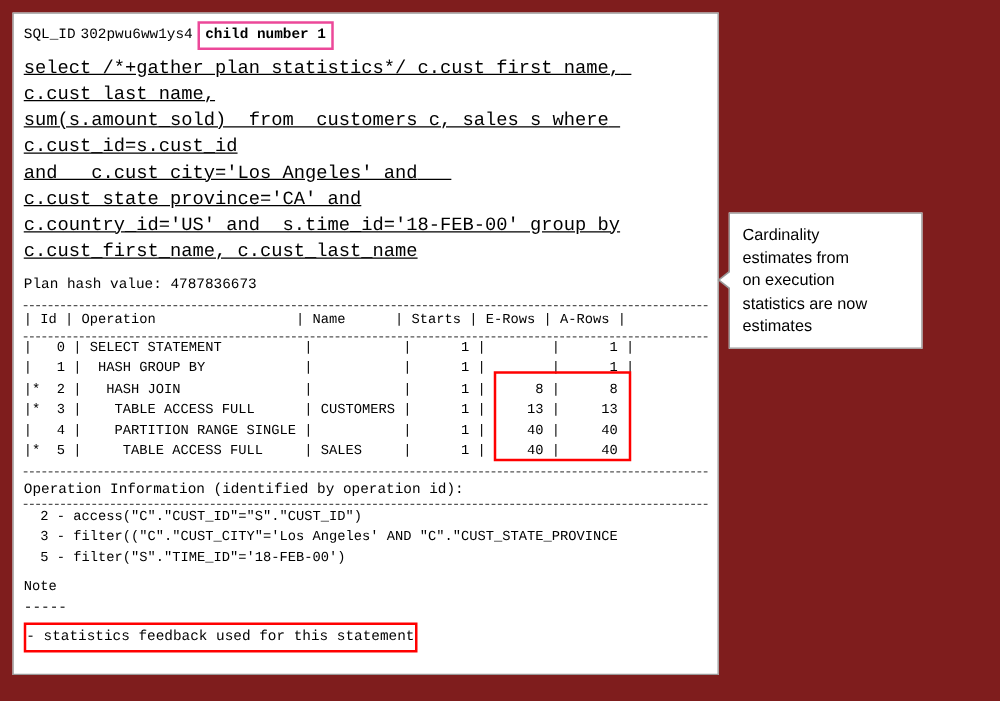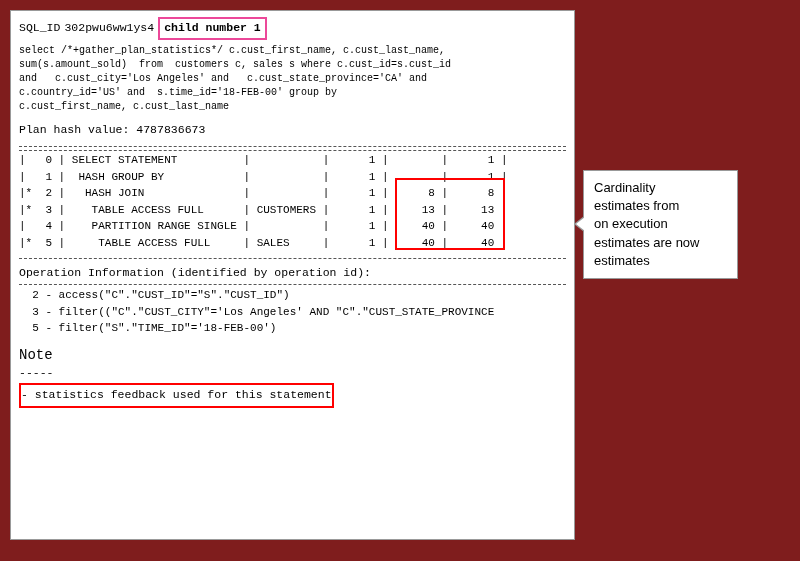--- a/index.html
+++ b/index.html
@@ -47,22 +47,23 @@
     }
     .child-number-box {
       border: 2px solid #ec4899;
       padding: 1px 4px;
       font-size: 11.5px;
       font-weight: bold;
     }
     .sql-query {
       margin-bottom: 8px;
       white-space: pre-wrap;
-      font-size: 10px;
+      font-size: 15px;
       line-height: 1.4;
+      text-decoration: underline;
     }
     .plan-hash {
       margin-bottom: 8px;
       font-size: 11.5px;
     }
     .plan-content {
       white-space: pre;
       font-size: 11px;
       line-height: 1.5;
       margin-bottom: 4px;
@@ -145,20 +146,21 @@
 c.country_id='US' and  s.time_id='18-FEB-00' group by
 c.cust_first_name, c.cust_last_name</div>
 
     
     <div class="plan-hash">Plan hash value: 4787836673</div>
 
     
     <div style="border-top: 1px dashed #555; margin: 3px 0;"></div>
 
     
+    <div class="plan-content">| Id | Operation                 | Name      | Starts | E-Rows | A-Rows |</div>
 
     
     <div style="border-top: 1px dashed #555; margin: 1px 0;"></div>
 
     
     <div style="position: relative; display: inline-block;">
       <div class="plan-content">|   0 | SELECT STATEMENT          |           |      1 |        |      1 |
 |   1 |  HASH GROUP BY            |           |      1 |        |      1 |
 |*  2 |   HASH JOIN               |           |      1 |      8 |      8 |
 |*  3 |    TABLE ACCESS FULL      | CUSTOMERS |      1 |     13 |     13 |
@@ -183,30 +185,30 @@
     <div class="predicate-section">
       <div class="predicate-title">Operation Information (identified by operation id):</div>
       <div style="border-top: 1px dashed #555; margin: 2px 0;"></div>
       <div class="plan-content">  2 - access("C"."CUST_ID"="S"."CUST_ID")
   3 - filter(("C"."CUST_CITY"='Los Angeles' AND "C"."CUST_STATE_PROVINCE
   5 - filter("S"."TIME_ID"='18-FEB-00')</div>
     </div>
 
     
     <div class="note-section">
-      <div style="font-size: 14px;">Note</div>
+      <div style="font-size: 11px;">Note</div>
       <div style="font-size: 11.5px;">-----</div>
       <div class="note-footer-box">- statistics feedback used for this statement</div>
     </div>
   </div>
 
   <div class="callout-container">
     <div class="callout-box">
       <span>
         <span>Cardinality</span><br>
         <span>estimates from</span><br>
         <span>on execution</span><br>
-        <span>estimates are now</span><br>
+        <span>statistics are now</span><br>
         <span>estimates</span>
       </span>
     </div>
   </div>
 </div>
 
 </body></html>

